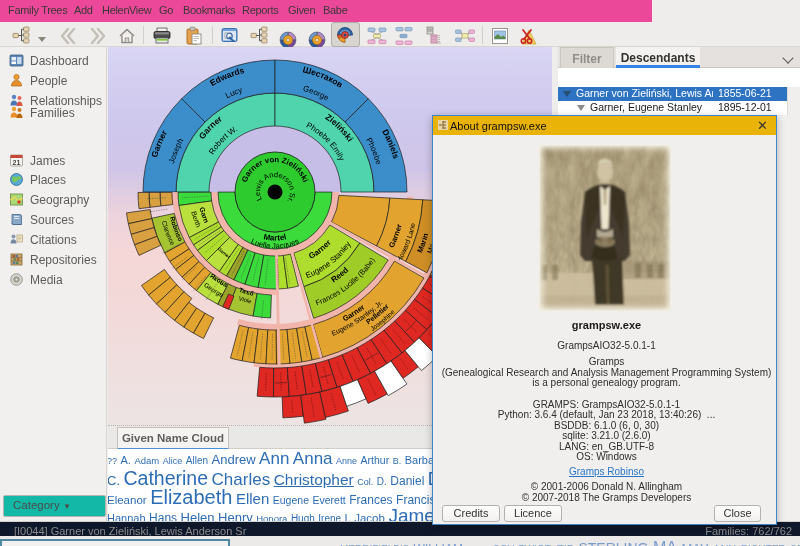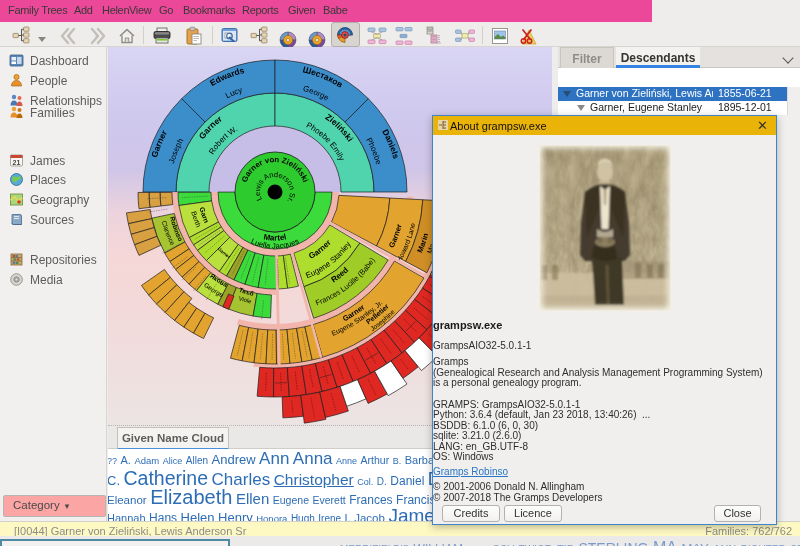--- a/index.html
+++ b/index.html
@@ -12,21 +12,21 @@
   border-bottom:1px solid #d8d5d0; }
 .tbi { position:absolute; }
 .tsep { position:absolute; top:4px; width:1px; height:18px; background:#d2cec8; }
 
 #sidebar { position:absolute; left:0; top:47px; width:107px; height:474px; background:#f1f0ee;
   border-right:1px solid #d8d5d0; }
 .srow { position:absolute; left:0; width:107px; height:20px; font-size:12px; color:#5c5c5c;
   padding:2px 0 0 9px; white-space:nowrap; }
 .srow span { margin-left:6px;text-align:center; }
 .srow.sel { background:#cecbc6; border-top:1px solid #b8b5b0; border-bottom:1px solid #b8b5b0; }
-#category { position:absolute; left:3px; top:448px; width:103px; height:22px; background:#fca5a5;
+#category { position:absolute; left:3px; top:448px; width:103px; height:22px; background:#14b8a6;
   border:1px solid #b8b5b1; border-radius:2px; font-size:11.5px; color:#4a4a4a; padding:3px 0 0 9px; }
 
 #canvas { position:absolute; left:108px; top:47px; width:444px; height:378px;
   background:linear-gradient(180deg,#d9d5f3 0%, #cfc9ee 18%, #cfc5e8 32%, #ecd3dd 44%, #f5d7d7 55%, #f3d9d9 70%, #efdfdf 85%, #ece4e3 100%); }
 
 #split { position:absolute; left:552px; top:47px; width:6px; height:474px; background:#efedeb; }
 #split:before { content:""; position:absolute; left:2px; top:150px; width:2px; height:80px; background:repeating-linear-gradient(#b8b5b0 0 2px, transparent 2px 5px); }
 
 #rpanel { position:absolute; left:558px; top:47px; width:242px; height:474px; background:#fff; }
 #rtabs { position:absolute; left:0; top:0; width:242px; height:21px; background:#e4e1de; border-bottom:1px solid #cac6c0; }
@@ -39,35 +39,35 @@
   border-right:4.5px solid transparent; border-top:6px solid #274d71; margin-right:5px; }
 
 #cloudbar { position:absolute; left:108px; top:425px; width:444px; height:24px; background:#eae8e6;
   border-top:1px dotted #b8b5b0; border-bottom:1px solid #d0cdc8; }
 #cloudtab { position:absolute; left:9px; top:1px; width:112px; height:23px; background:#f4f3f1;
   border:1px solid #c4c0ba; border-bottom:2px solid #4a90d9; font-size:11.5px; font-weight:bold;
   color:#5f5d59; text-align:center; padding-top:4px; }
 #cloud { position:absolute; left:108px; top:449px; width:444px; height:72px; background:#fff; overflow:hidden; }
 .cline { position:absolute; left:-1px; width:470px; color:#2d6db5; white-space:nowrap; font-size:6px; }
 
-#statusbar { position:absolute; left:0; top:521px; width:800px; height:15px; background:#fef9c3;
+#statusbar { position:absolute; left:0; top:521px; width:800px; height:15px; background:#0f172a;
   border-top:1px solid #d4d1cd; font-size:11px; color:#8b8b8b; }
 
 #bstrip { position:absolute; left:0; top:536px; width:800px; height:10px; background:#eceae8; overflow:hidden; }
 #bbox { position:absolute; left:0px; top:3px; width:230px; height:10px; background:#f2f1ef;
   border:2px solid #4e8ba3; }
 #btext { position:absolute; left:340px; top:2.5px; width:460px; color:#6c93c9; white-space:nowrap; opacity:0.9; }
 
 #dialog { position:absolute; left:432px; top:115px; width:345px; height:410px; background:#f0efee;
   border:1px solid #3d84c8; box-shadow:0 2px 8px rgba(0,0,0,0.28); z-index:10; }
 #dtitle { position:absolute; left:0; top:0; width:343px; height:19px; background:#eab308;
   font-size:11.5px; color:#111; }
 #dclose { position:absolute; right:8px; top:2px; font-size:13px; color:#333; }
 #dphoto { position:absolute; left:106px; top:29px; width:132px; height:166px; }
-.dtext { position:absolute; left:0; width:347px; text-align:left; color:#2e2e2e; }
+.dtext { position:absolute; left:0; width:347px; text-align:center; color:#2e2e2e; }
 .btn { position:absolute; height:17px; background:linear-gradient(#fdfdfd,#f2f1ef);
   border:1px solid #b5b2ad; border-radius:3px; font-size:11px; color:#333; text-align:center; padding-top:1px; }
 a.link { color:#2a76c6; text-decoration:underline; }
 </style></head>
 <body>
 <div id="menubar">
  <span style="left:8px">Family Trees</span>
     <span style="left:74px">Add</span>
  <span style="left:102px">Helen</span>
     <span style="left:129px">View</span>
@@ -486,20 +486,26 @@
       </svg><span>Geography</span></div>
 <div class="srow" style="top:123px"><svg width="15" height="15" viewBox="0 0 15 15" style="vertical-align:-3px" xmlns="http://www.w3.org/2000/svg">
         <circle cx="7.5" cy="7.5" r="6" fill="#58a8d8" stroke="#28688a" stroke-width="0.8"></circle>
         <path d="M3 5 C5 3.5 7 6 9 4.5 C10.5 3.5 12 5 12.5 6.5 C11 8 9 7 8 9 C7 11 4.5 10.5 3.5 9 Z" fill="#78c858"></path>
       </svg><span>Places</span></div>
 <div class="srow" style="top:163px"><svg width="15" height="15" viewBox="0 0 15 15" style="vertical-align:-3px" xmlns="http://www.w3.org/2000/svg">
         <path d="M3 2.5 h8 a1.5 1.5 0 0 1 1.5 1.5 v8.5 h-8 a1.5 1.5 0 0 1 -1.5 -1.5 Z" fill="#8aa8c8" stroke="#4a688a" stroke-width="0.8"></path>
         <path d="M3 10.8 a1.5 1.5 0 0 0 1.5 1.7 h8" fill="none" stroke="#4a688a" stroke-width="0.8"></path>
         <path d="M5 4.5 H10 M5 6.5 H10" stroke="#e8eef4" stroke-width="0.9"></path>
       </svg><span>Sources</span></div>
+<div class="srow" style="top:183px"><svg width="15" height="15" viewBox="0 0 15 15" style="vertical-align:-3px" xmlns="http://www.w3.org/2000/svg">
+        <circle cx="4.5" cy="4.5" r="2" fill="#8898a8"></circle>
+        <path d="M1.5 11.5 C1.5 8.5 3 7.2 4.5 7.2 C6 7.2 7.5 8.5 7.5 11.5 Z" fill="#7888a0"></path>
+        <rect x="8" y="3" width="5.5" height="7" fill="#f8f0d8" stroke="#a89868" stroke-width="0.7"></rect>
+        <path d="M9 5 H12.5 M9 6.5 H12.5 M9 8 H11.5" stroke="#b8a878" stroke-width="0.7"></path>
+      </svg><span>Citations</span></div>
 <div class="srow" style="top:203px"><svg width="15" height="15" viewBox="0 0 15 15" style="vertical-align:-3px" xmlns="http://www.w3.org/2000/svg">
         <rect x="2" y="2" width="11" height="11" fill="#c8a868" stroke="#886838" stroke-width="0.8"></rect>
         <path d="M2 5.5 H13 M2 9 H13" stroke="#886838" stroke-width="0.8"></path>
         <rect x="3.5" y="3" width="2.5" height="2" fill="#a85838"></rect>
         <rect x="6.5" y="3" width="2.5" height="2" fill="#5878a8"></rect>
         <rect x="4.5" y="6.3" width="2.5" height="2.2" fill="#588858"></rect>
         <rect x="7.8" y="6.3" width="2.5" height="2.2" fill="#a85838"></rect>
         <rect x="3.8" y="9.8" width="2.5" height="2.2" fill="#5878a8"></rect>
         <rect x="7" y="9.8" width="2.5" height="2.2" fill="#588858"></rect>
       </svg><span>Repositories</span></div>

